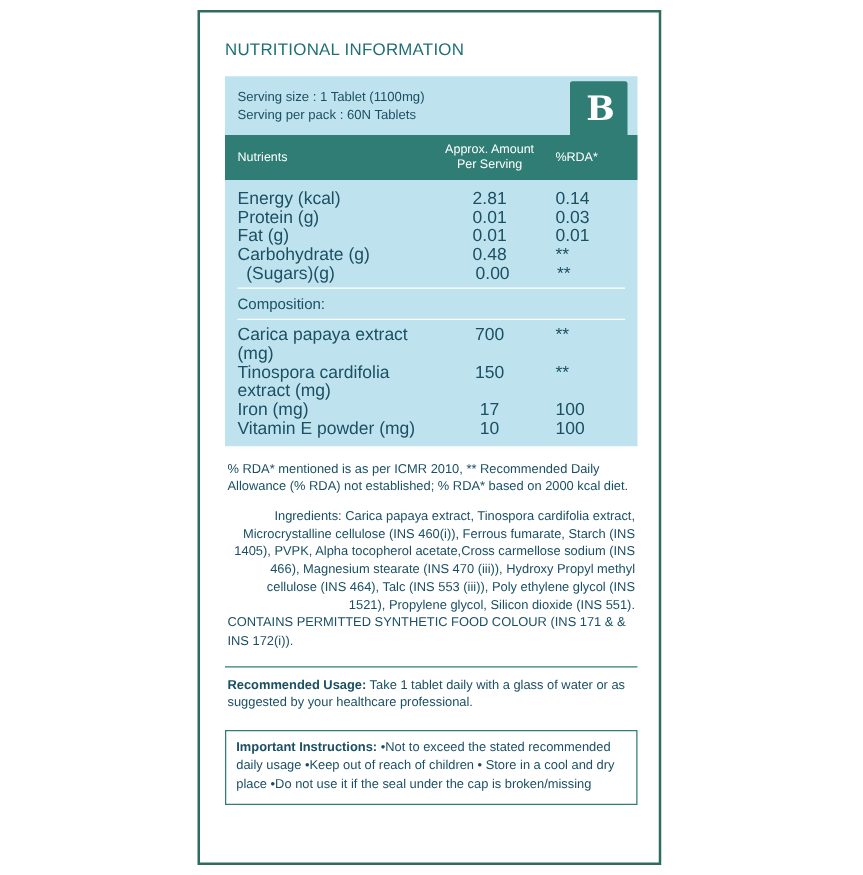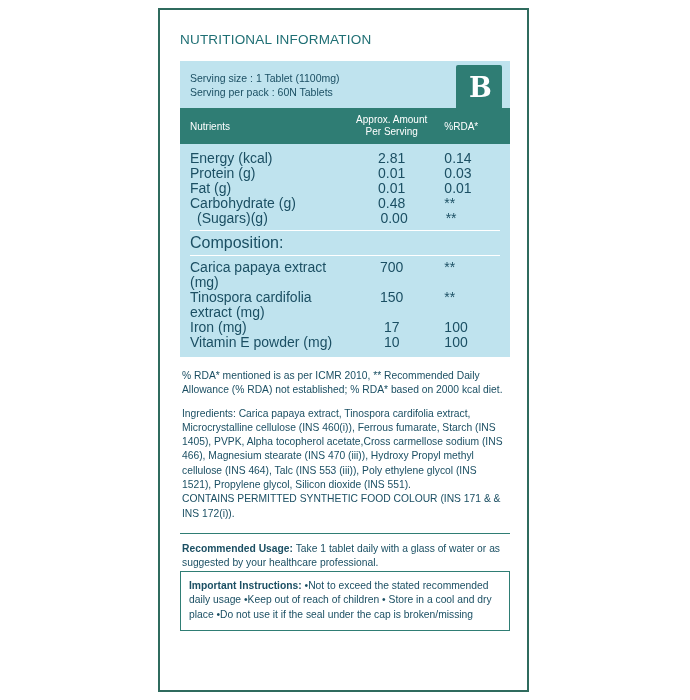--- a/index.html
+++ b/index.html
@@ -101,47 +101,47 @@
   .row .c-amt  { width: 105px; text-align: center; }
   .row .c-rda  { width: 60px; text-align: left; padding-left: 4px;}
   .indent { padding-left: 7px; }
 
   .divider {
     height: 1px;
     background: #ffffff;
     margin: 4px 0 4px 0;
   }
   .comp-label {
-    font-size: 16px;
+    font-size: 12px;
     color: #1b4f63;
     line-height: 16px;
   }
   
   .notes {
     padding: 12px 2px 2px 2px;
     font-size: 10.3px;
     color: #1b4f63;
     line-height: 14.3px;
   }
   .notes p { margin: 0 0 0 0; }
-  .notes .gap { margin-top: 9px; }
+  .notes .gap { margin-top: 9px; text-align: right; }
   .hr-green {
     border: none;
     border-top: 1px solid #2f7d74;
     margin: 10px 0 8px 0;
   }
   .usage {
     font-size: 10.3px;
     color: #1b4f63;
     line-height: 14.5px;
     padding: 0 2px;
   }
   .usage b { color: #1b4f63; }
   .instructions-box {
-    margin-top: 0;
+    margin-top: 13px;
     border: 1px solid #2f7d74;
     padding: 7px 8px 8px 8px;
     font-size: 10.3px;
     color: #1b4f63;
     line-height: 14.5px;
     box-sizing: border-box;
   }
   .instructions-box b { color: #1b4f63; }
 </style>
 </head>

